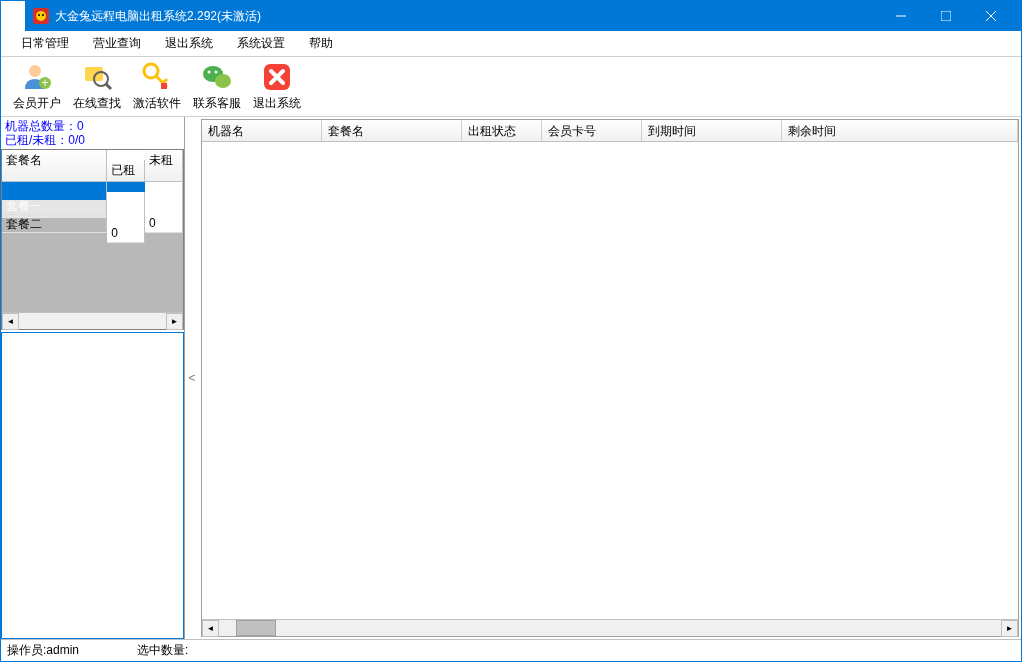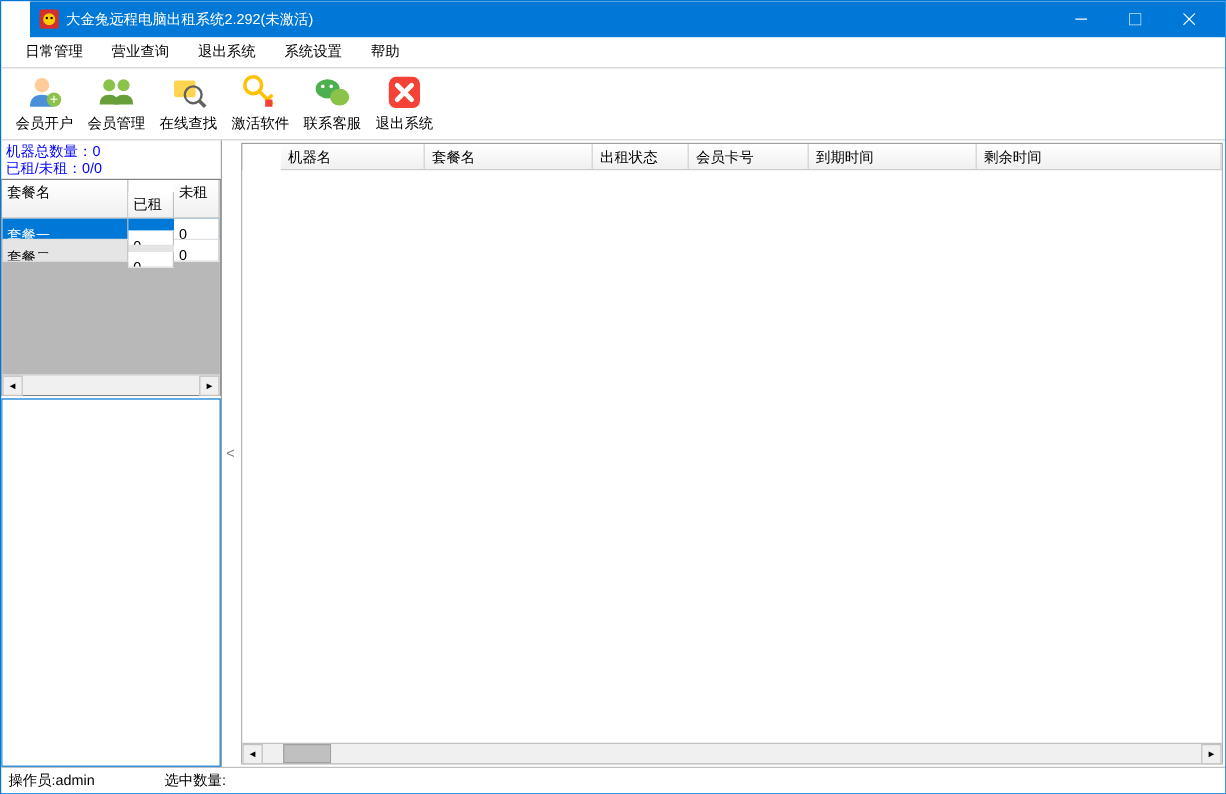--- a/index.html
+++ b/index.html
@@ -15,34 +15,34 @@
 .tool-btn { display: flex; flex-direction: column; align-items: center; justify-content: center; width: 60px; height: 56px; cursor: pointer; }
 .tool-icon { width: 32px; height: 32px; display: flex; align-items: center; justify-content: center; }
 .tool-label { font-size: 12px; margin-top: 2px; }
 .main-area { display: flex; height: 522px; }
 .left-panel { width: 184px; border-right: 1px solid #a0a0a0; display: flex; flex-direction: column; }
 .stats { padding: 2px 4px; color: #0000ff; font-size: 12px; line-height: 14px; }
 .package-table { border: 1px solid #808080; margin: 0; }
 .pkg-header { display: flex; background: #fff; border-bottom: 1px solid #c0c0c0; }
 .pkg-header > div { padding: 2px 4px; border-right: 1px solid #c0c0c0; background: linear-gradient(#fff, #f0f0f0); }
 .pkg-row { display: flex; height: 18px; }
-.pkg-row > div { padding: 6px 4px; border-right: 1px solid #c0c0c0; border-bottom: 1px solid #e0e0e0; overflow: hidden; }
+.pkg-row > div { padding: 16px 4px; border-right: 1px solid #c0c0c0; border-bottom: 1px solid #e0e0e0; overflow: hidden; }
 .pkg-row.selected { background: #0078d7; color: #fff; }
 .pkg-row.alt { background: #e5e5e5; }
 .pkg-body { background: #b8b8b8; height: 130px; overflow: hidden; }
 .col-name { width: 112px; }
 .col-rented { width: 40px; text-align: left; margin-top: 10px; }
 .col-unrented { width: 40px; text-align: left; }
 .pkg-scroll { height: 17px; background: #f0f0f0; display: flex; border-top: 1px solid #c0c0c0; }
 .scroll-arrow { width: 17px; height: 17px; background: #f0f0f0; border: 1px solid #c0c0c0; display: flex; align-items: center; justify-content: center; font-size: 8px; }
 .scroll-track { flex: 1; background: #f0f0f0; }
 .lower-left { flex: 1; border: 1px solid #0078d7; margin-top: 2px; background: #fff; }
 .splitter { width: 14px; display: flex; align-items: center; justify-content: center; cursor: col-resize; color: #808080; }
 .right-panel { flex: 1; display: flex; flex-direction: column; border: 1px solid #a0a0a0; margin: 2px; }
-.grid-header { display: flex; background: linear-gradient(#fff, #f0f0f0); border-bottom: 1px solid #c0c0c0; height: 22px; margin-left: 32px; }
+.grid-header { display: flex; background: linear-gradient(#fff, #f0f0f0); border-bottom: 1px solid #c0c0c0; height: 22px; }
 .grid-header > div { padding: 3px 6px; border-right: 1px solid #d0d0d0; font-size: 12px; }
 .grid-body { flex: 1; background: #fff; }
 .grid-hscroll { height: 17px; background: #f0f0f0; display: flex; border-top: 1px solid #c0c0c0; }
 .hscroll-thumb { width: 40px; background: #c0c0c0; border: 1px solid #a0a0a0; margin-left: 17px; }
 .statusbar { height: 22px; border-top: 1px solid #c0c0c0; display: flex; align-items: center; padding: 0 6px; font-size: 12px; }
 .status-cell { width: 130px; }
 svg { display: block; }
 </style>
 </head>
 <body>
@@ -88,31 +88,20 @@
   <div class="tool-btn">
     <div class="tool-icon">
         <svg width="32" height="32" viewBox="0 0 32 32">
           <circle cx="14" cy="10" r="6" fill="#ffcc99"></circle>
           <path d="M4 28 Q4 18 14 18 Q24 18 24 28 Z" fill="#4a90d9"></path>
           <circle cx="24" cy="22" r="6" fill="#8bc34a"></circle>
           <text x="24" y="26" text-anchor="middle" fill="#fff" font-size="10">+</text>
         </svg>
       </div>
     <div class="tool-label">会员开户</div>
-  </div>
-  <div class="tool-btn">
-    <div class="tool-icon">
-        <svg width="32" height="32" viewBox="0 0 32 32">
-          <circle cx="10" cy="10" r="5" fill="#8bc34a"></circle>
-          <circle cx="22" cy="10" r="5" fill="#8bc34a"></circle>
-          <path d="M2 26 Q2 18 10 18 Q18 18 18 26 Z" fill="#689f38"></path>
-          <path d="M14 26 Q14 18 22 18 Q30 18 30 26 Z" fill="#689f38"></path>
-        </svg>
-      </div>
-    <div class="tool-label">会员管理</div>
   </div>
   <div class="tool-btn">
     <div class="tool-icon">
         <svg width="32" height="32" viewBox="0 0 32 32">
           <rect x="4" y="6" width="18" height="14" rx="2" fill="#ffd54f"></rect>
           <circle cx="20" cy="18" r="7" fill="none" stroke="#616161" stroke-width="2"></circle>
           <line x1="25" y1="23" x2="30" y2="28" stroke="#616161" stroke-width="3"></line>
         </svg>
       </div>
     <div class="tool-label">在线查找</div>

